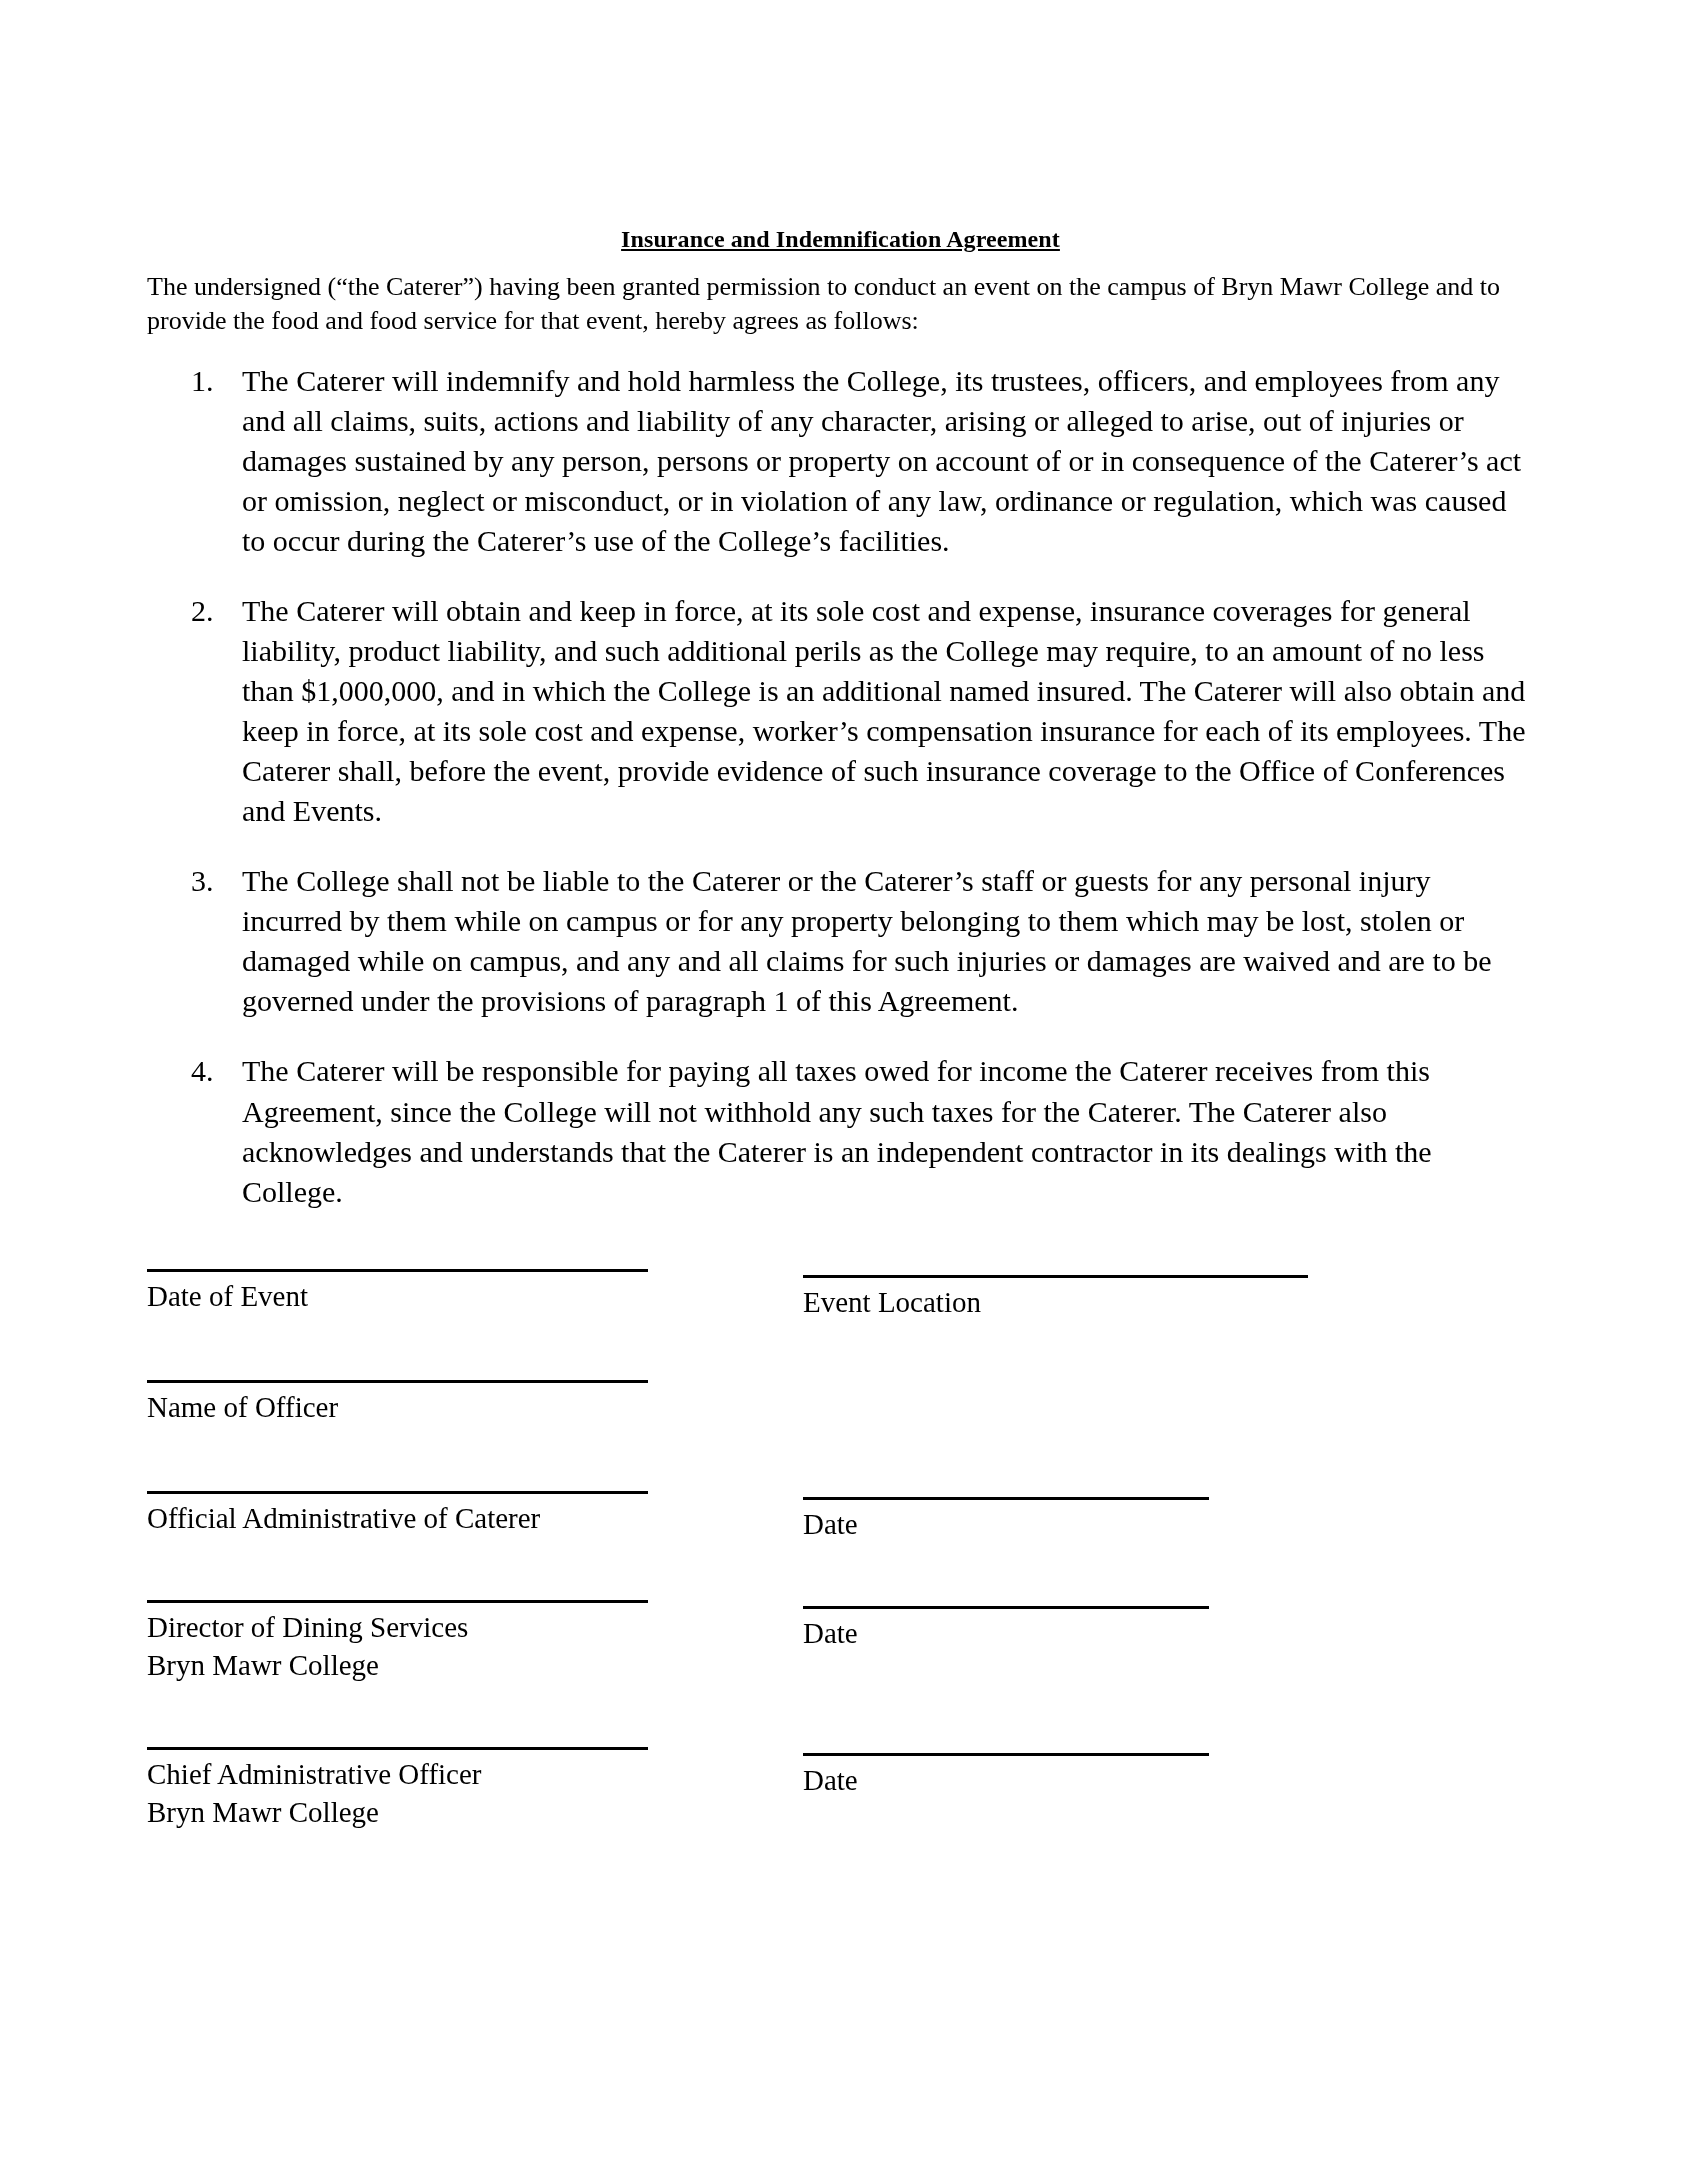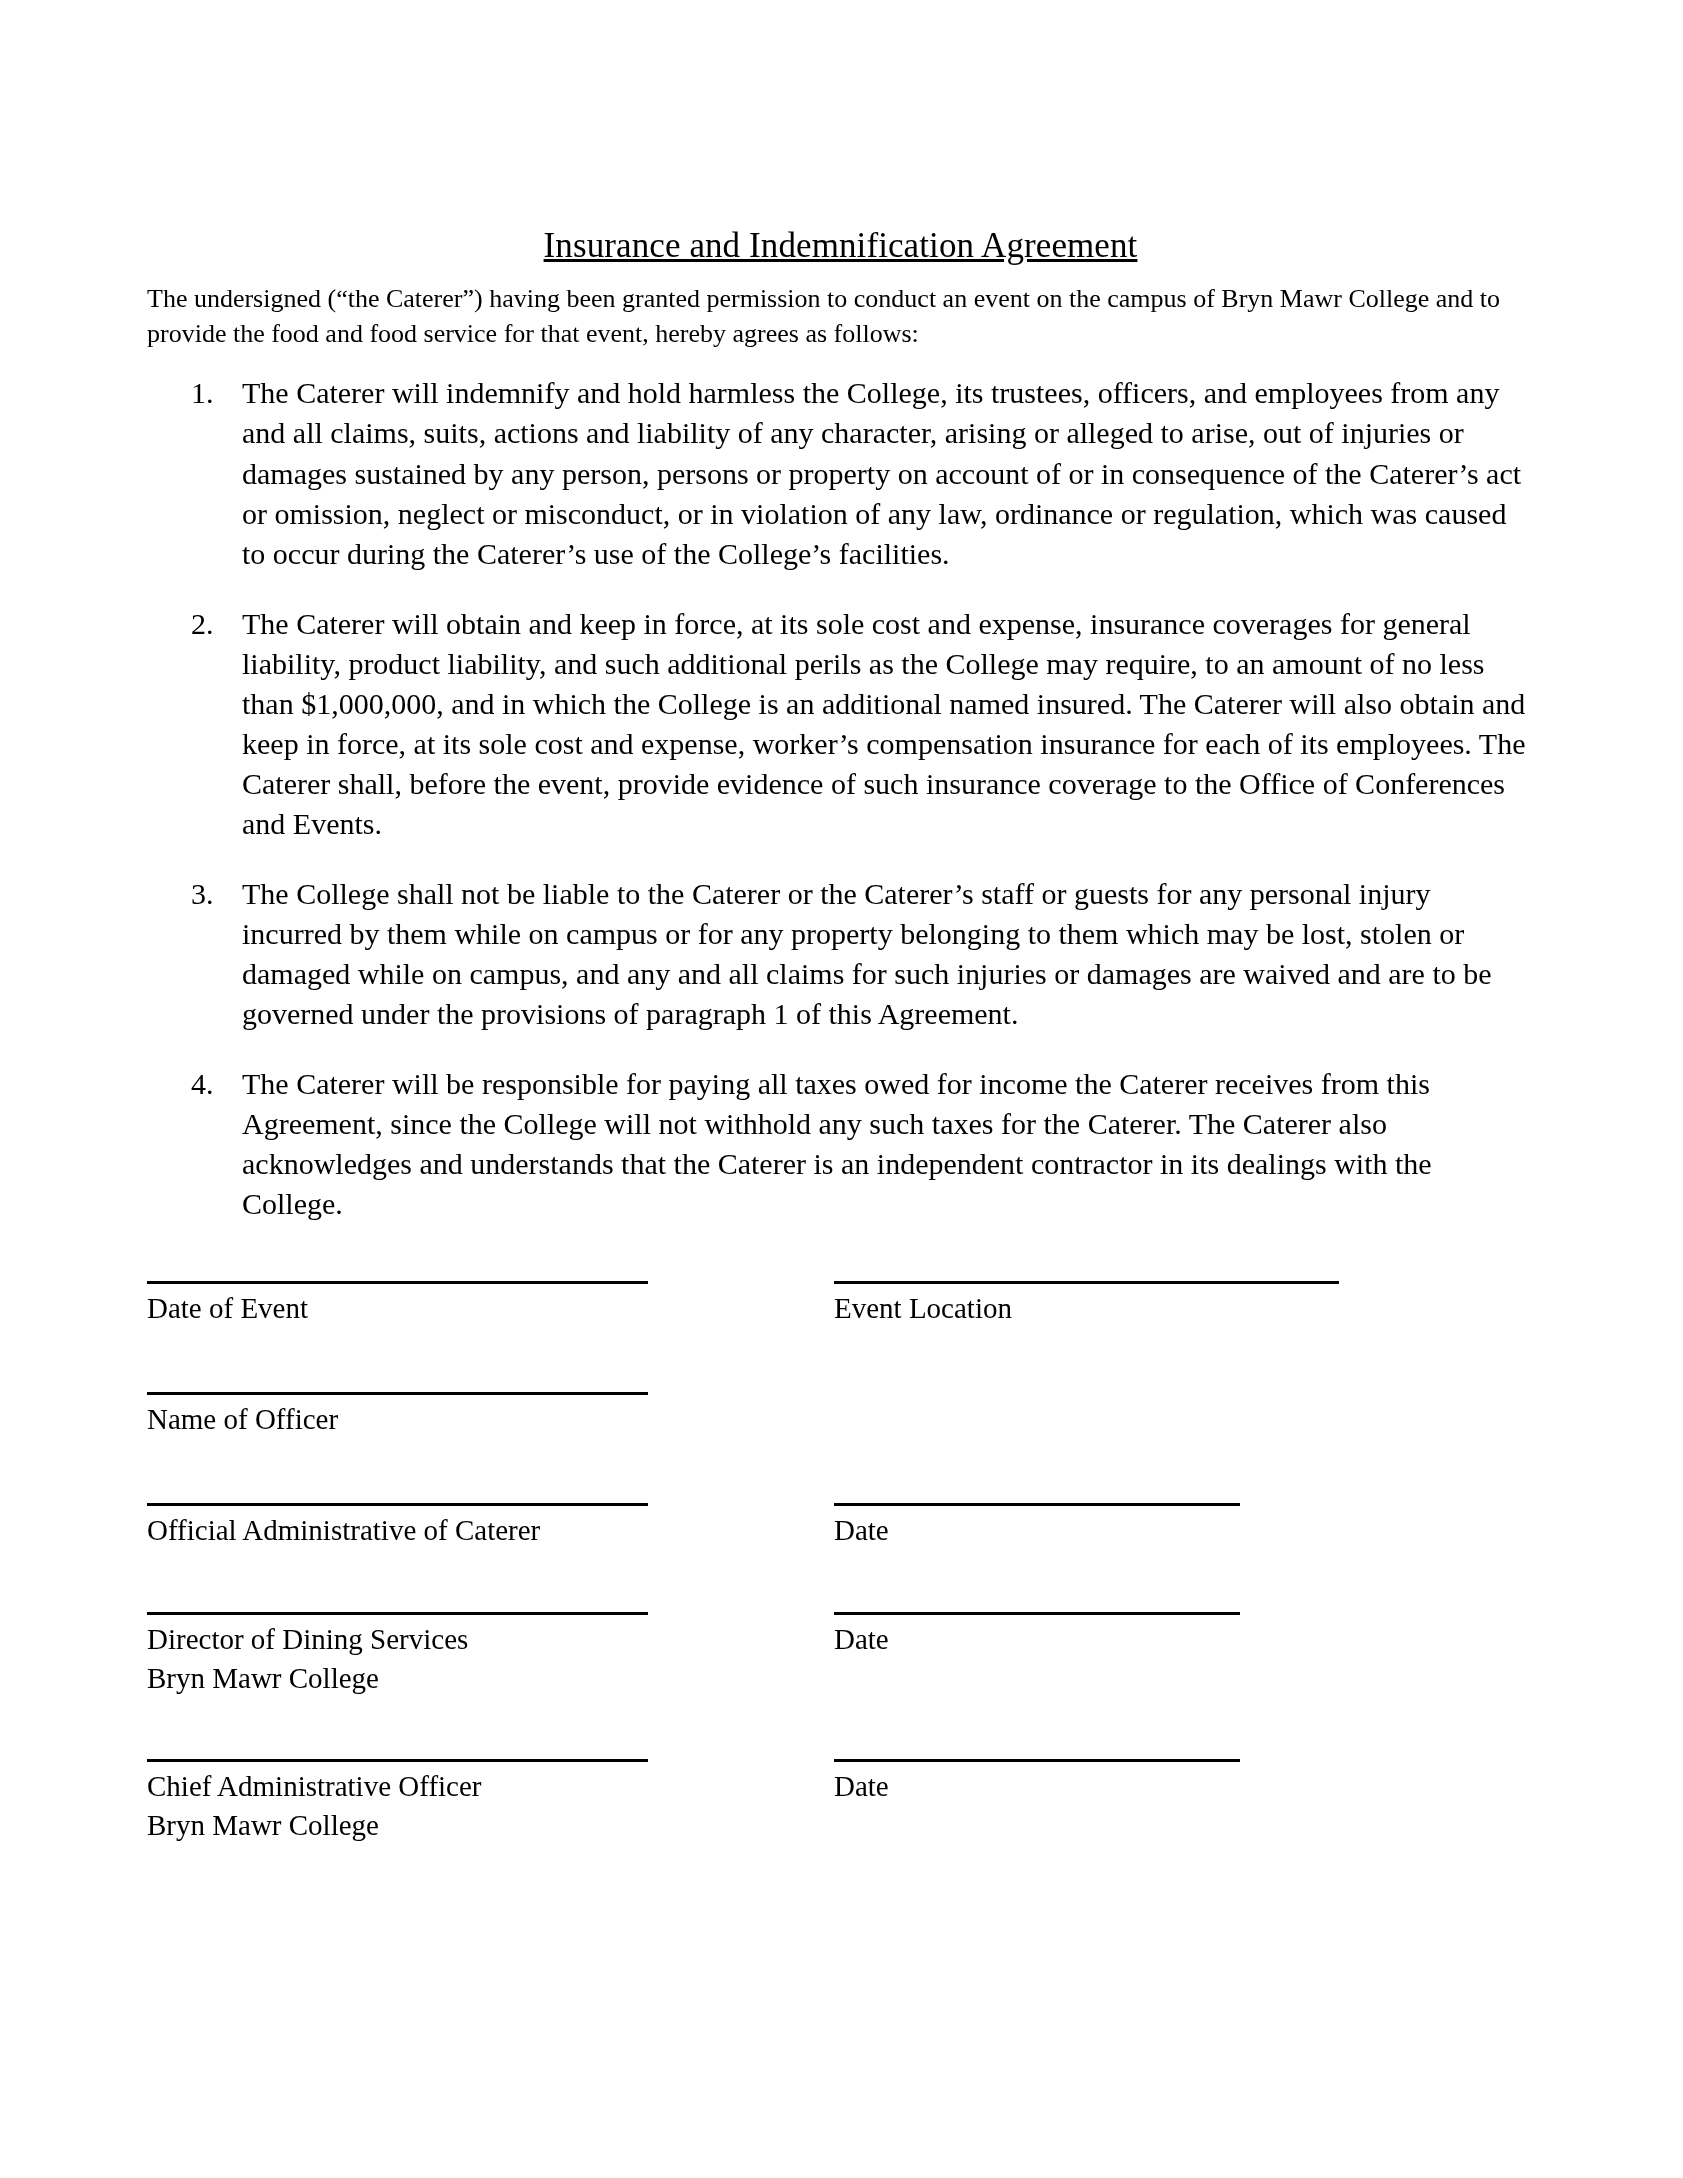--- a/index.html
+++ b/index.html
@@ -20,22 +20,22 @@
     width: 1683px;
     height: 2178px;
     background: #ffffff;
     box-sizing: border-box;
     padding: 226px 149px 0 147px;
   }
 
   
   .doc-title {
     text-align: center;
-    font-size: 35px;
-    font-weight: normal;
+    font-size: 24px;
+    font-weight: bold;
     text-decoration: underline;
     letter-spacing: 0.1px;
     margin: 0 0 16px 0;
     line-height: 1.15;
   }
 
   
   .intro {
     font-size: 26px;
     line-height: 1.33;
@@ -77,21 +77,21 @@
   .sig-row {
     position: relative;
     display: block;
     height: 0;
   }
   .sig-block {
     position: absolute;
     top: 0;
   }
   .sig-block.col-left  { left: 0px; }
-  .sig-block.col-right { left: 687px; }
+  .sig-block.col-right { left: 656px; margin-top: 6px; }
 
   .sig-line {
     height: 0;
     border-top: 3px solid #000000;
     margin-bottom: 5px;
   }
   .sig-line.w-long  { width: 501px; }
   .sig-line.w-long2 { width: 505px; }
   .sig-line.w-short { width: 406px; }
 

